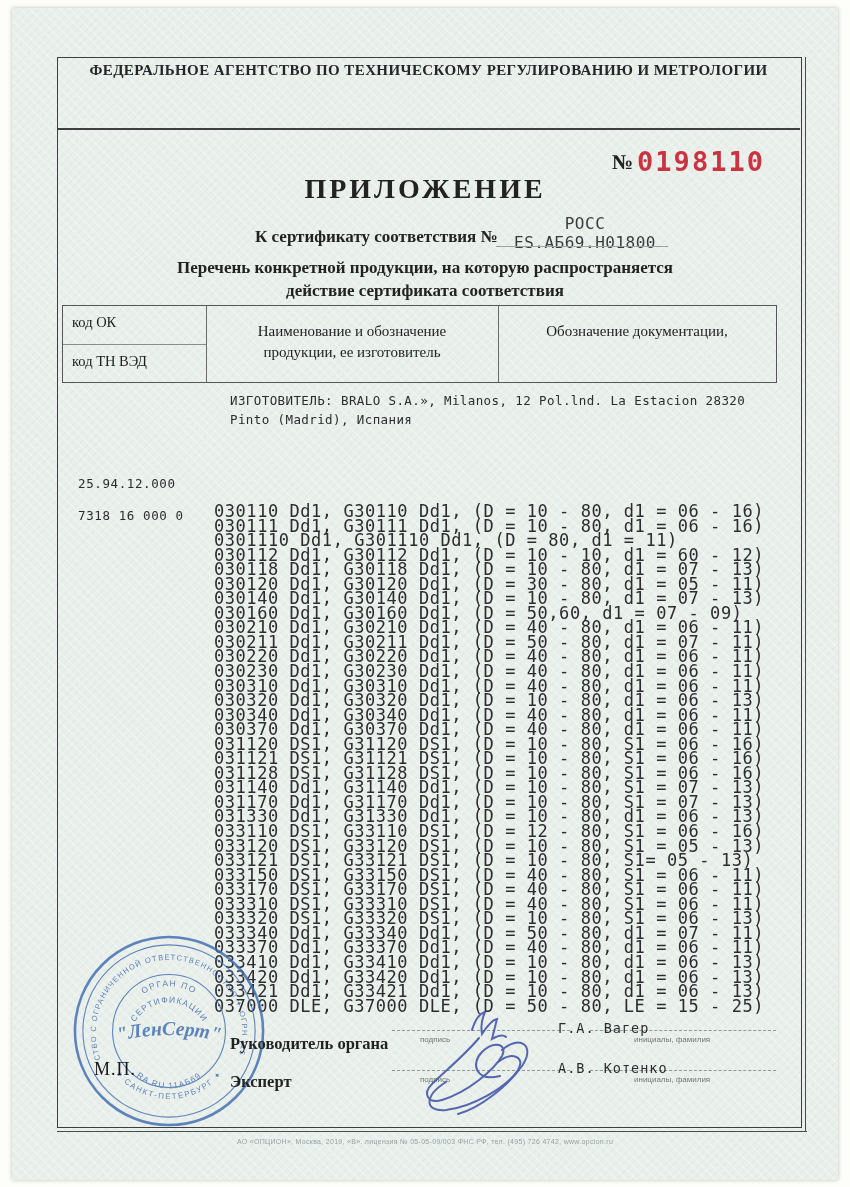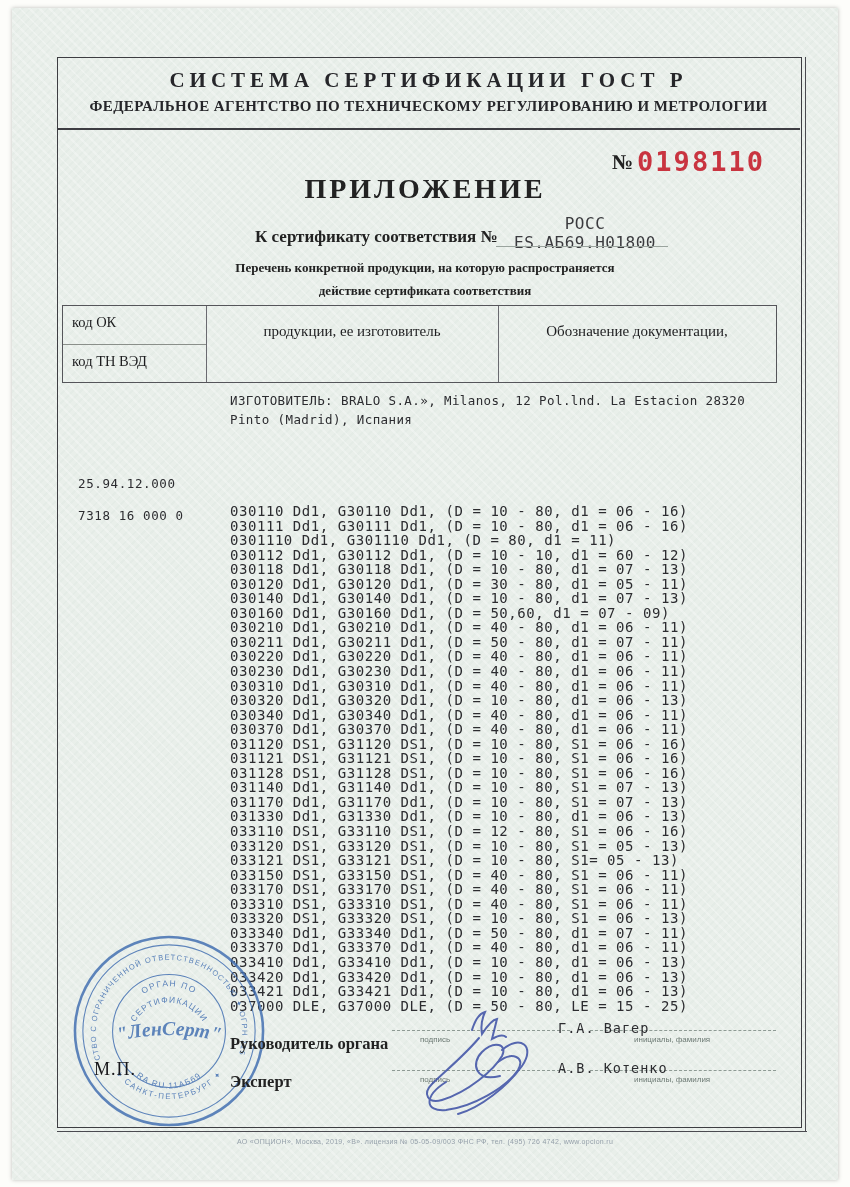--- a/index.html
+++ b/index.html
@@ -26,38 +26,38 @@
                  letter-spacing:2px;color:#c93440;vertical-align:-2px;}
 
   .appendix{position:absolute;left:0;top:165px;width:826px;text-align:center;
             font-size:28px;font-weight:bold;letter-spacing:3px;color:#222;}
   .cert-ref-label{position:absolute;left:243px;top:219px;font-size:17px;font-weight:bold;color:#222;}
   .cert-ref-value{position:absolute;left:488px;top:206px;width:170px;text-align:center;
                   font-family:"DejaVu Sans Mono",monospace;font-size:16px;letter-spacing:.5px;color:#3a3a3e;}
   .cert-ref-line{position:absolute;left:484px;top:238px;width:172px;border-bottom:1.2px solid #9aa49e;}
 
   .list-heading{position:absolute;left:0;top:248px;width:826px;text-align:center;
-                font-size:13px;font-weight:bold;line-height:23px;color:#222;}
+                font-size:17px;font-weight:bold;line-height:23px;color:#222;}
 
   .spec-table{position:absolute;left:50px;top:297px;width:713px;height:76px;border:1.5px solid #55555a;}
   .spec-table .v1{position:absolute;left:143px;top:0;height:100%;border-left:1.2px solid #6a6a70;}
   .spec-table .v2{position:absolute;left:435px;top:0;height:100%;border-left:1.2px solid #6a6a70;}
   .spec-table .hsplit{position:absolute;left:0;top:38px;width:143px;border-top:1.2px solid #8a8f8a;}
   .c1a{position:absolute;left:9px;top:8px;font-size:14.5px;}
   .c1b{position:absolute;left:9px;top:47px;font-size:14.5px;}
   .c2{position:absolute;left:143px;top:15px;width:292px;text-align:center;font-size:15px;line-height:21px;}
   .c3{position:absolute;left:435px;top:15px;width:278px;text-align:center;font-size:15px;line-height:21px;}
 
   .mono{font-family:"DejaVu Sans Mono",monospace;}
   .manufacturer{position:absolute;left:218px;top:383px;width:560px;
                 font-size:12.5px;line-height:19px;letter-spacing:.4px;color:#2c2c30;}
   .ok-code{position:absolute;left:66px;top:468px;font-size:12.5px;letter-spacing:.6px;color:#2c2c30;}
   .product-title{position:absolute;left:218px;top:468px;font-size:12.5px;letter-spacing:.4px;color:#2c2c30;}
   .tnved-code{position:absolute;left:66px;top:500px;font-size:12.5px;letter-spacing:.6px;color:#2c2c30;}
-  .product-list{position:absolute;left:218px;top:496px;font-size:14px;line-height:14.55px;
+  .product-list{position:absolute;left:202px;top:496px;font-size:17px;line-height:14.55px;
                 letter-spacing:.55px;color:#2c2c30;white-space:pre;}
 
   .stamp{position:absolute;left:58px;top:924px;width:198px;height:198px;opacity:.82;z-index:3;}
   .mp{position:absolute;left:82px;top:1051px;font-size:18px;letter-spacing:1px;color:#17171a;z-index:4;}
 
   .sig-label{position:absolute;font-size:16.5px;font-weight:bold;color:#222;z-index:5;}
   .sig-name{position:absolute;font-family:"DejaVu Sans Mono",monospace;font-size:13.5px;
             letter-spacing:1px;color:#2c2c30;z-index:5;}
   .dash{position:absolute;border-bottom:1.3px dashed #8e9a94;z-index:2;}
   .tiny{position:absolute;font-family:"Liberation Sans",sans-serif;font-size:8px;color:#6d7a74;z-index:5;}
@@ -70,21 +70,20 @@
 <body>
 
 <div class="stage">
  <div class="paper">
 
   <div class="frame"></div>
   <div class="dline-r"></div>
   <div class="dline-b"></div>
 
   <div class="header-box">
-    <p class="h-sys">СИСТЕМА СЕРТИФИКАЦИИ ГОСТ Р</p>
     <p class="h-agency">ФЕДЕРАЛЬНОЕ АГЕНТСТВО ПО ТЕХНИЧЕСКОМУ РЕГУЛИРОВАНИЮ И МЕТРОЛОГИИ</p>
   </div>
 
   <div class="blank-no">
     <span class="pref">№</span>
     <span class="val">0198110</span>
   </div>
 
   <div class="appendix">ПРИЛОЖЕНИЕ</div>
 
@@ -97,20 +96,21 @@
     <div>действие сертификата соответствия</div>
   </div>
 
   <div class="spec-table">
     <div class="v1"></div>
     <div class="v2"></div>
     <div class="hsplit"></div>
     <div class="c1a">код ОК</div>
     <div class="c1b">код ТН ВЭД</div>
     <div class="c2">
+      <div>Наименование и обозначение</div>
       <div>продукции, ее изготовитель</div>
     </div>
     <div class="c3">
       <div>Обозначение документации,</div>
     </div>
   </div>
 
   <div class="manufacturer mono">
     <div>ИЗГОТОВИТЕЛЬ: BRALO S.A.», Milanos, 12 Pol.lnd. La Estacion 28320</div>
     <div>Pinto (Madrid), Испания</div>

